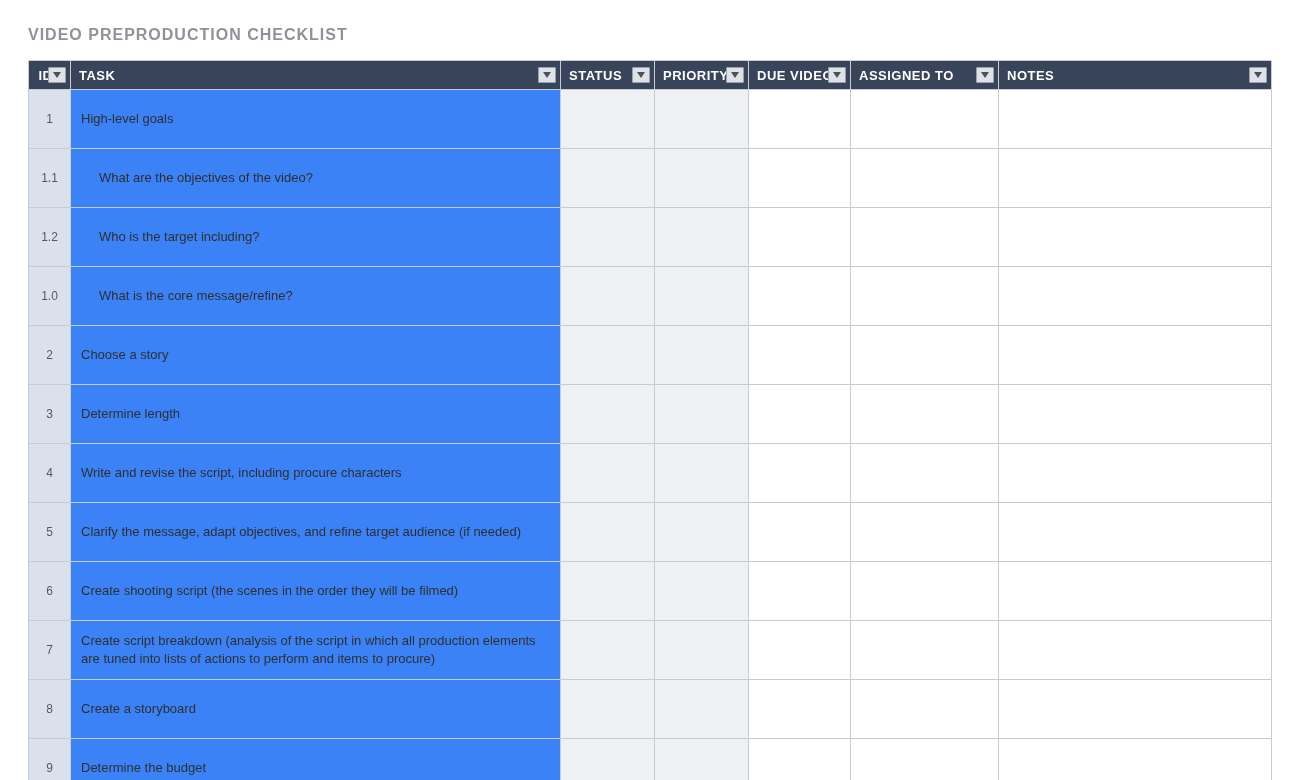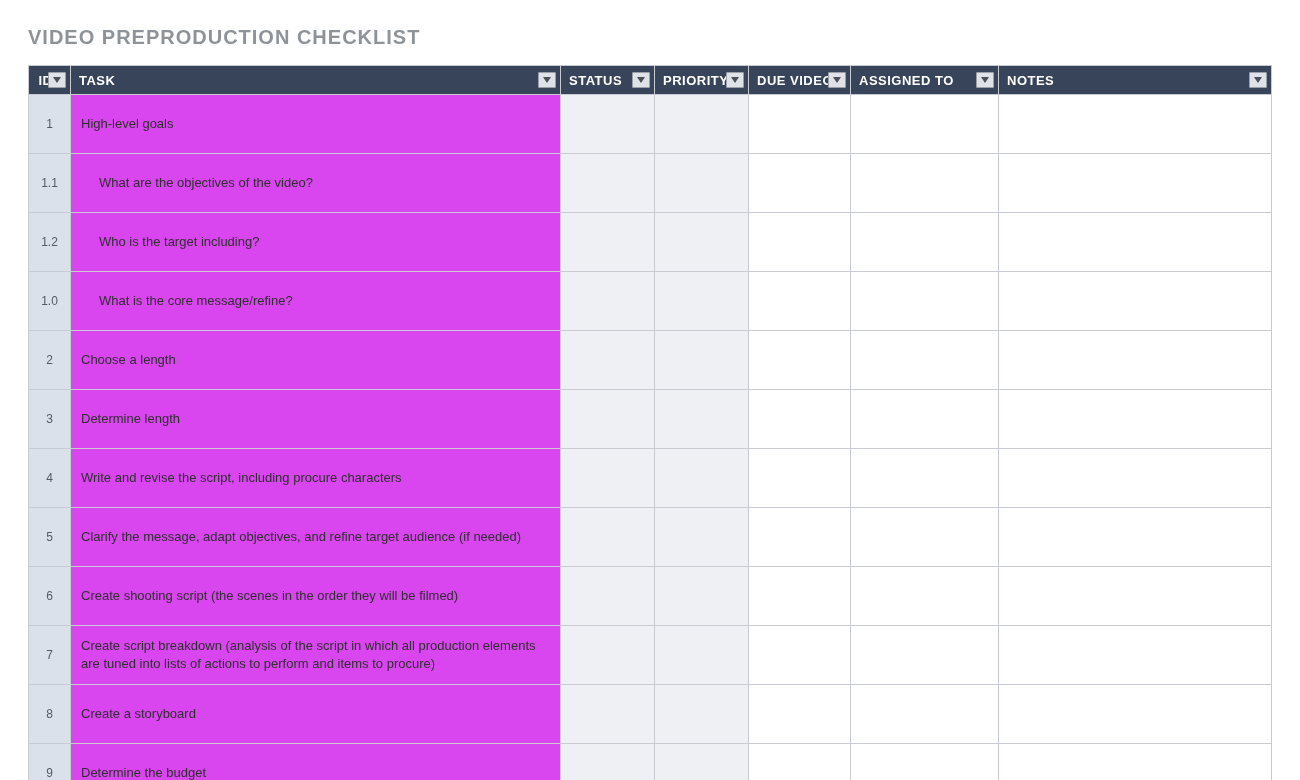--- a/index.html
+++ b/index.html
@@ -7,21 +7,21 @@
     padding: 0;
     background: #ffffff;
     font-family: "Century Gothic", "Segoe UI", Arial, sans-serif;
     color: #333;
   }
   .page {
     padding: 20px 28px 40px 28px;
     width: 1244px;
   }
   .title {
-    font-size: 20px;
+    font-size: 16px;
     font-weight: 700;
     letter-spacing: 1px;
     color: #8e9399;
     margin: 6px 0 16px 0;
   }
   table.checklist {
     border-collapse: collapse;
     width: 100%;
     table-layout: fixed;
   }
@@ -77,21 +77,21 @@
     line-height: 1.35;
     color: #2f2f2f;
   }
   tbody td.id-cell {
     background: #dbe1ea;
     text-align: center;
     font-size: 12px;
     color: #545a64;
     padding: 0 4px;
   }
-  tbody td.task-cell { background: #d946ef; }
+  tbody td.task-cell { background: #3b82f6; }
   tbody td.task-cell.sub { padding-left: 28px; }
   tbody td.status-cell   { background: #eef0f3; }
   tbody td.priority-cell { background: #eef0f3; }
   tbody td.duedate-cell  { background: #ffffff; }
   tbody td.assigned-cell { background: #ffffff; }
   tbody td.notes-cell    { background: #ffffff; }
 </style>
 </head>
 <body>
 
@@ -200,21 +200,21 @@
           <td class="id-cell">1.0</td>
           <td class="task-cell sub">What is the core message/refine?</td>
           <td class="status-cell"></td>
           <td class="priority-cell"></td>
           <td class="duedate-cell"></td>
           <td class="assigned-cell"></td>
           <td class="notes-cell"></td>
         </tr>
         <tr>
           <td class="id-cell">2</td>
-          <td class="task-cell">Choose a length</td>
+          <td class="task-cell">Choose a story</td>
           <td class="status-cell"></td>
           <td class="priority-cell"></td>
           <td class="duedate-cell"></td>
           <td class="assigned-cell"></td>
           <td class="notes-cell"></td>
         </tr>
         <tr>
           <td class="id-cell">3</td>
           <td class="task-cell">Determine length</td>
           <td class="status-cell"></td>

